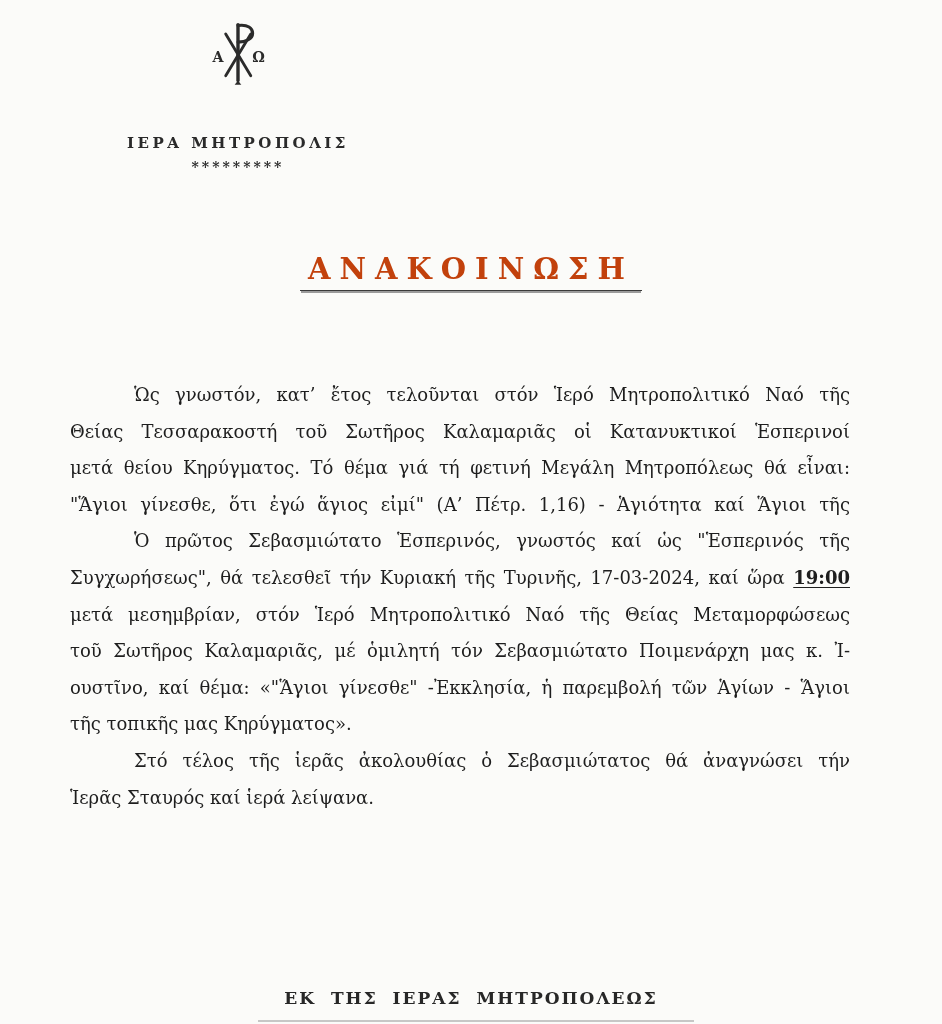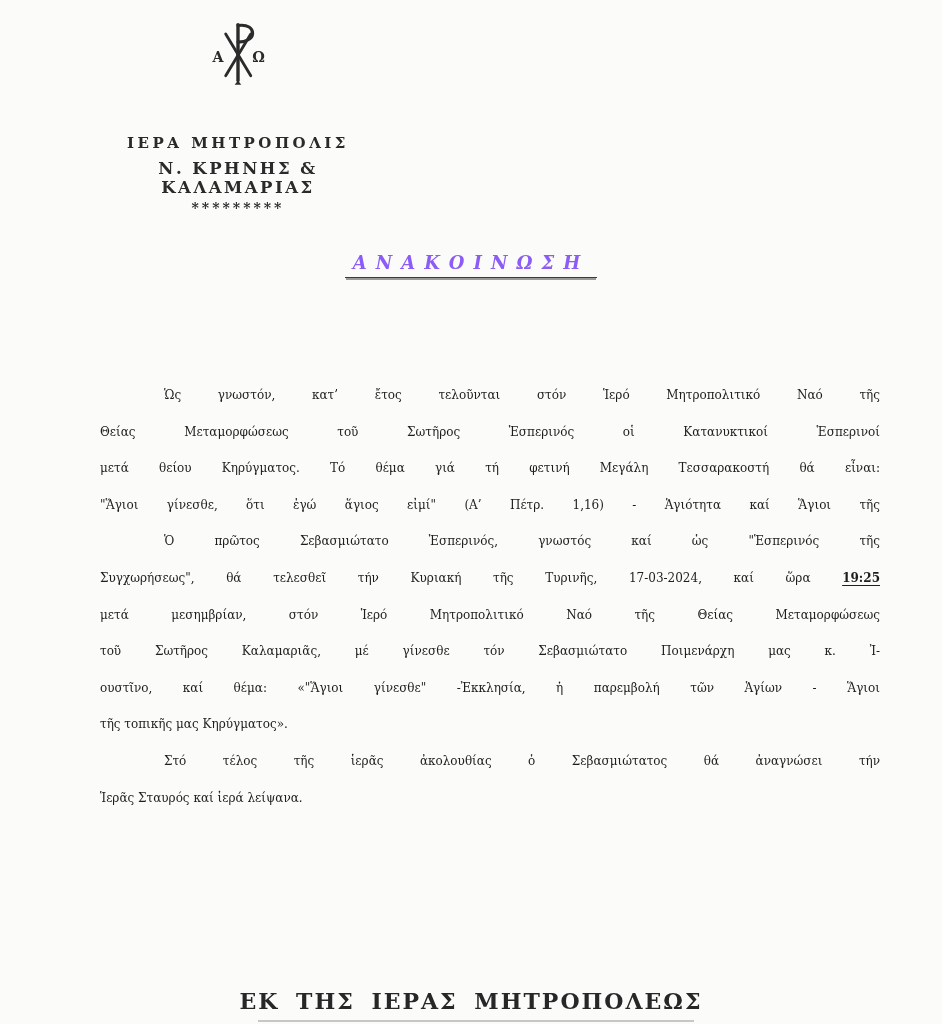--- a/index.html
+++ b/index.html
@@ -52,57 +52,56 @@
   
   .title-wrap {
     position: absolute;
     top: 252px;
     left: 0;
     width: 942px;
     text-align: center;
   }
   .title {
     display: inline-block;
-    font-size: 18px;
+    font-size: 29px;
     font-weight: 700;
     letter-spacing: 9px;
-    color: #8b5cf6;
+    color: #c2410c;
     padding: 0 8px 4px 8px;
     border-bottom: 1.5px solid #3a3a3a;
     box-shadow: 0 3px 0 -1px #9b9b9b;
-    font-style: italic;
   }
 
   
   .doc-body {
     position: absolute;
     top: 377px;
-    left: 100px;
+    left: 70px;
     width: 780px;
-    font-size: 12px;
+    font-size: 18px;
     line-height: 36.6px;
     color: #1e1e1e;
   }
   .line { white-space: normal; }
   .line.fill { text-align: justify; text-align-last: justify; }
   .line.indent { text-indent: 64px; }
   .time {
     font-weight: 700;
     text-decoration: underline;
     text-underline-offset: 3px;
   }
 
   
   .footer {
     position: absolute;
     top: 988px;
     left: 0;
     width: 942px;
     text-align: center;
-    font-size: 22px;
+    font-size: 17px;
     font-weight: 700;
     letter-spacing: 2px;
     word-spacing: 7px;
     color: #272727;
   }
   .scan-artifact-line {
     position: absolute;
     top: 1020px;
     left: 258px;
     width: 436px;
@@ -124,39 +123,38 @@
           <path d="M30 66 L26.5 70.5 L33.5 70.5 Z" fill="#2b2b2b" stroke="none"></path>
           <path d="M30 8 C40.5 6.5 45.5 11 45.5 16 C45.5 22 38.5 25.5 30 25.5" stroke-width="3.2"></path>
           <line x1="17" y1="17" x2="43.5" y2="61" stroke-width="3"></line>
           <line x1="43.5" y1="17" x2="17" y2="61" stroke-width="3"></line>
         </g>
         <text x="3" y="47" font-size="15" font-weight="bold" fill="#2b2b2b" font-family="DejaVu Serif, serif">Α</text>
         <text x="45" y="47" font-size="15" font-weight="bold" fill="#2b2b2b" font-family="DejaVu Serif, serif">Ω</text>
       </svg>
     </div>
     <div class="lh-line1">ΙΕΡΑ ΜΗΤΡΟΠΟΛΙΣ</div>
-    <div class="lh-line2">Ν. ΚΡΗΝΗΣ &amp; ΚΑΛΑΜΑΡΙΑΣ</div>
     <div class="lh-stars">*********</div>
   </div>
 
   <div class="title-wrap">
     <span class="title">ΑΝΑΚΟΙΝΩΣΗ</span>
   </div>
 
   <div class="doc-body">
 
     <div class="line indent fill">Ὡς γνωστόν, κατ’ ἔτος τελοῦνται στόν Ἱερό Μητροπολιτικό Ναό τῆς</div>
-    <div class="line fill">Θείας Μεταμορφώσεως τοῦ Σωτῆρος Ἑσπερινός οἱ Κατανυκτικοί Ἑσπερινοί</div>
-    <div class="line fill">μετά θείου Κηρύγματος. Τό θέμα γιά τή φετινή Μεγάλη Τεσσαρακοστή θά εἶναι:</div>
+    <div class="line fill">Θείας Τεσσαρακοστή τοῦ Σωτῆρος Καλαμαριᾶς οἱ Κατανυκτικοί Ἑσπερινοί</div>
+    <div class="line fill">μετά θείου Κηρύγματος. Τό θέμα γιά τή φετινή Μεγάλη Μητροπόλεως θά εἶναι:</div>
     <div class="line fill">"Ἅγιοι γίνεσθε, ὅτι ἐγώ ἅγιος εἰμί" (Α’ Πέτρ. 1,16) - Ἁγιότητα καί Ἅγιοι τῆς</div>
 
     <div class="line indent fill">Ὁ πρῶτος Σεβασμιώτατο Ἑσπερινός, γνωστός καί ὡς "Ἑσπερινός τῆς</div>
-    <div class="line fill"><span>Συγχωρήσεως", θά τελεσθεῖ τήν Κυριακή τῆς Τυρινῆς, 17-03-2024, καί ὥρα</span> <span class="time">19:25</span></div>
+    <div class="line fill"><span>Συγχωρήσεως", θά τελεσθεῖ τήν Κυριακή τῆς Τυρινῆς, 17-03-2024, καί ὥρα</span> <span class="time">19:00</span></div>
     <div class="line fill">μετά μεσημβρίαν, στόν Ἱερό Μητροπολιτικό Ναό τῆς Θείας Μεταμορφώσεως</div>
-    <div class="line fill">τοῦ Σωτῆρος Καλαμαριᾶς, μέ γίνεσθε τόν Σεβασμιώτατο Ποιμενάρχη μας κ. Ἰ-</div>
+    <div class="line fill">τοῦ Σωτῆρος Καλαμαριᾶς, μέ ὁμιλητή τόν Σεβασμιώτατο Ποιμενάρχη μας κ. Ἰ-</div>
     <div class="line fill">ουστῖνο, καί θέμα: «"Ἅγιοι γίνεσθε" -Ἐκκλησία, ἡ παρεμβολή τῶν Ἁγίων - Ἅγιοι</div>
     <div class="line">τῆς τοπικῆς μας Κηρύγματος».</div>
 
     <div class="line indent fill">Στό τέλος τῆς ἱερᾶς ἀκολουθίας ὁ Σεβασμιώτατος θά ἀναγνώσει τήν</div>
     <div class="line">Ἱερᾶς Σταυρός καί ἱερά λείψανα.</div>
 
   </div>
 
   <div class="footer">ΕΚ ΤΗΣ ΙΕΡΑΣ ΜΗΤΡΟΠΟΛΕΩΣ</div>
 

